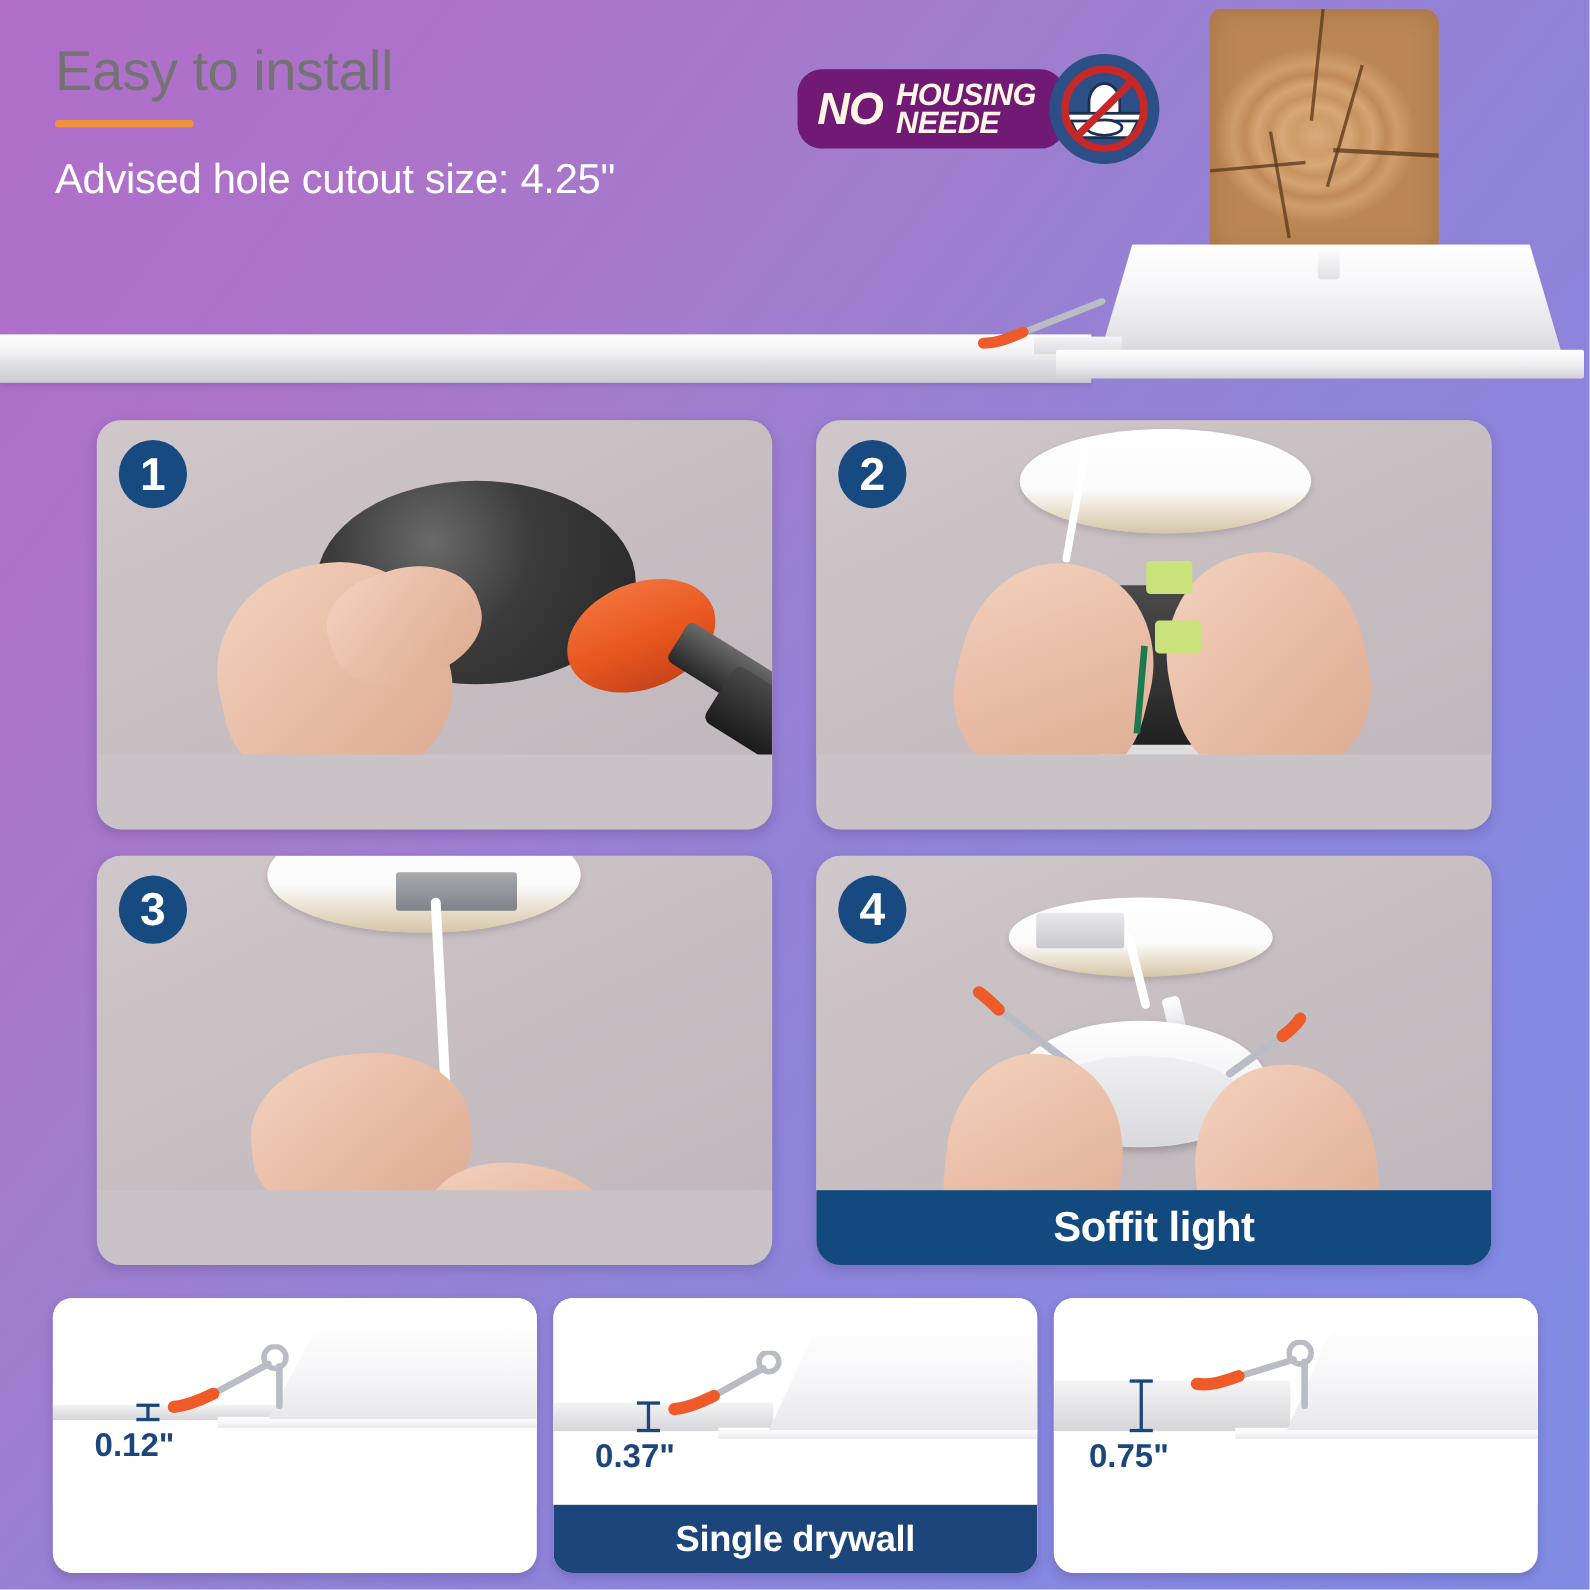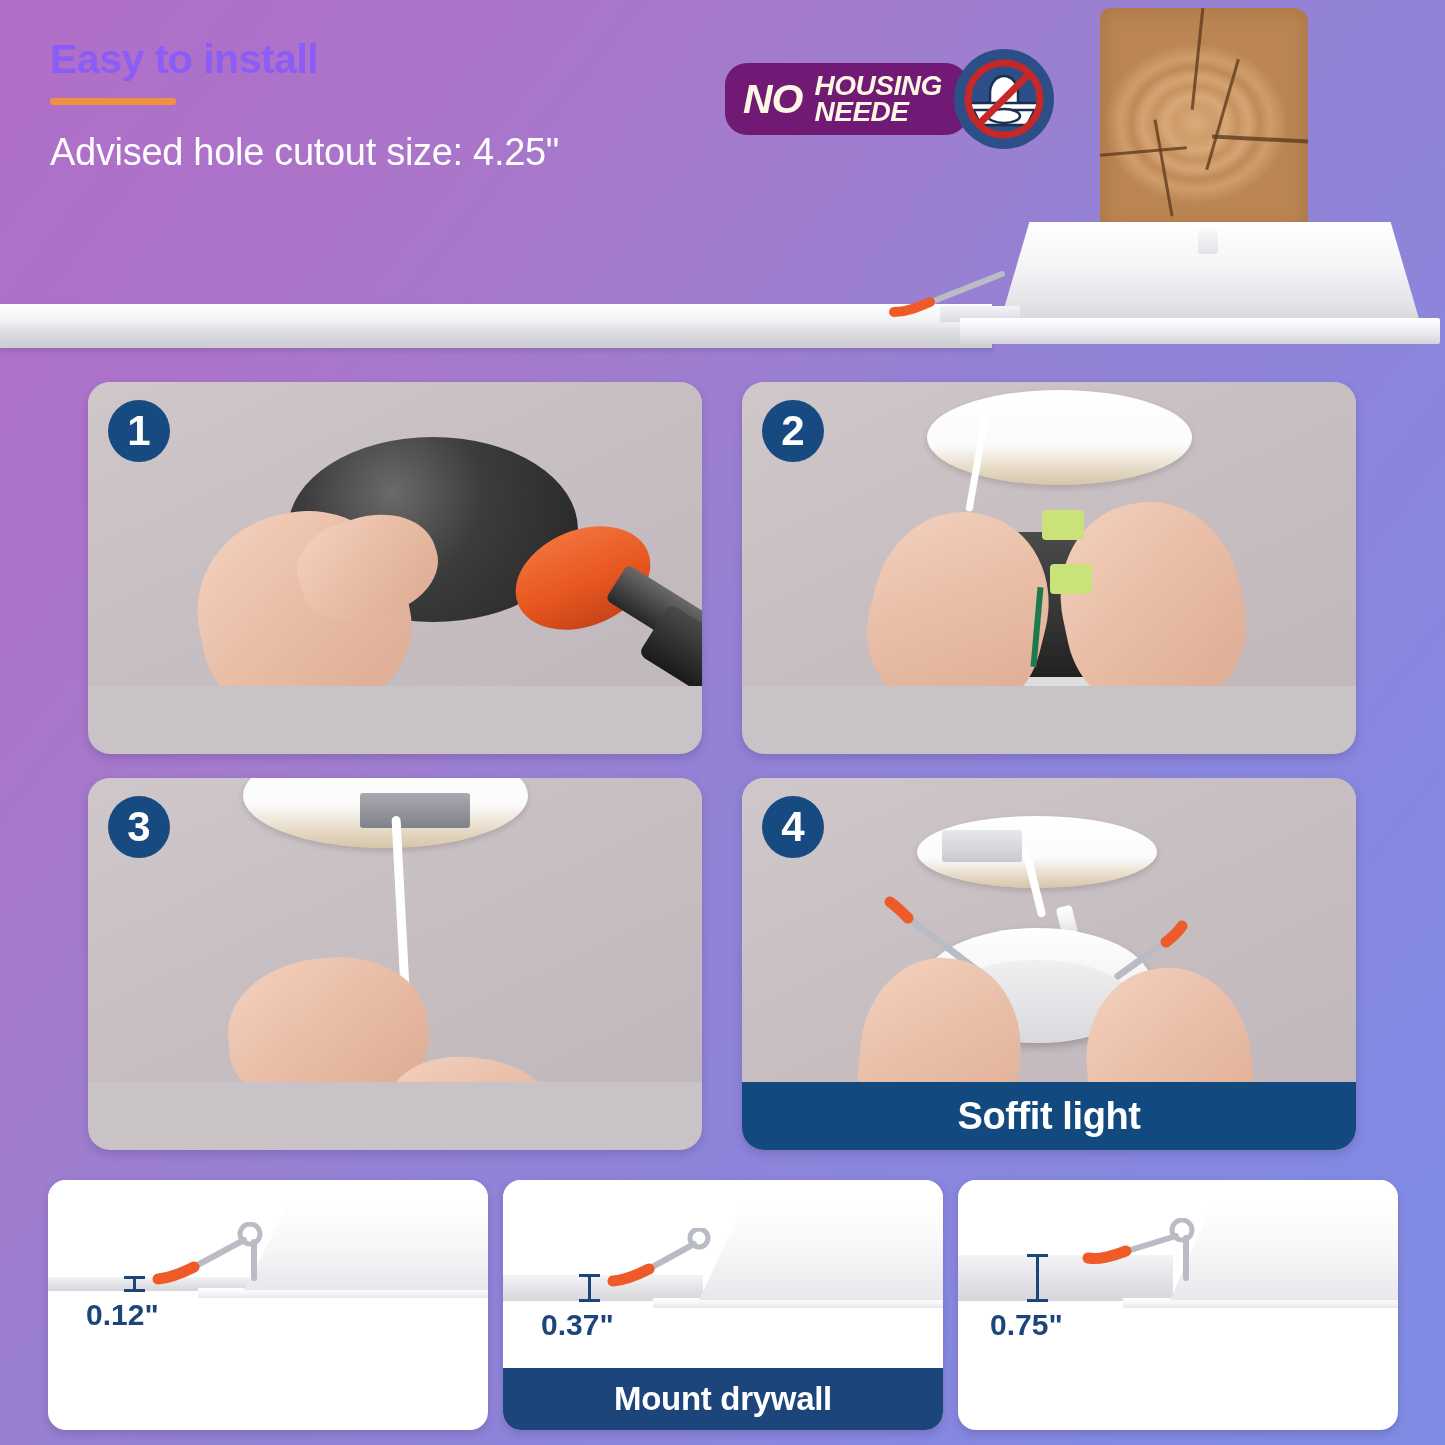--- a/index.html
+++ b/index.html
@@ -9,21 +9,21 @@
     position: relative;
     overflow: hidden;
     background: linear-gradient(128deg,
         #b06ec9 0%, #ac73c9 18%, #a27ccd 34%,
         #9282d6 52%, #8a86dd 70%, #8389e2 86%, #7f8ce4 100%);
   }
 
   
   .header { position: absolute; left: 50px; top: 38px; width: 700px; }
   .title {
-    font-size: 41px; font-weight: bold; color: #8b5cf6;
+    font-size: 51px; font-weight: normal; color: #737373;
     letter-spacing: -0.5px; line-height: 1.05;
   }
   .title-rule {
     width: 126px; height: 7px; background: #f0913f;
     border-radius: 3px; margin-top: 17px;
   }
   .subtitle {
     font-size: 38px; color: #ffffff; margin-top: 26px;
     letter-spacing: -0.3px; white-space: nowrap;
   }
@@ -317,21 +317,21 @@
     <svg style="position:absolute;left:96px;top:48px;width:120px;height:60px;" viewBox="0 0 120 60">
       <circle cx="100" cy="10" r="9" fill="none" stroke="#b9bcc4" stroke-width="5"></circle>
       <line x1="95" y1="16" x2="48" y2="42" stroke="#b9bcc4" stroke-width="6" stroke-linecap="round"></line>
       <path d="M50 41 C36 48 26 52 14 53" stroke="#ef5b28" stroke-width="11" fill="none" stroke-linecap="round"></path>
     </svg>
     <div class="bp-dim-line" style="left:85px;top:95px;width:3px;height:26px;"></div>
     <div class="bp-dim-line" style="left:76px;top:94px;width:21px;height:3px;"></div>
     <div class="bp-dim-line" style="left:76px;top:119px;width:21px;height:3px;"></div>
     <div class="bp-dim-label" style="left:38px;top:128px;">0.37"</div>
   </div>
-  <div class="bp-caption">Mount drywall</div>
+  <div class="bp-caption">Single drywall</div>
 </div>
 
 <div class="bpanel" id="bpanel3">
   <div class="bp-diagram">
     <div class="bp-ceiling" style="top:75px;width:215px;height:46px;"></div>
     <div class="bp-fixture" style="left:165px;top:118px;width:285px;height:10px;"></div>
     <div class="bp-fixture" style="left:212px;top:22px;width:238px;height:98px;clip-path:polygon(18% 0,100% 0,100% 100%,0% 100%);"></div>
     <svg style="position:absolute;left:118px;top:38px;width:130px;height:72px;" viewBox="0 0 130 72">
       <circle cx="106" cy="12" r="10" fill="none" stroke="#b9bcc4" stroke-width="5"></circle>
       <line x1="100" y1="18" x2="48" y2="34" stroke="#b9bcc4" stroke-width="6" stroke-linecap="round"></line>

